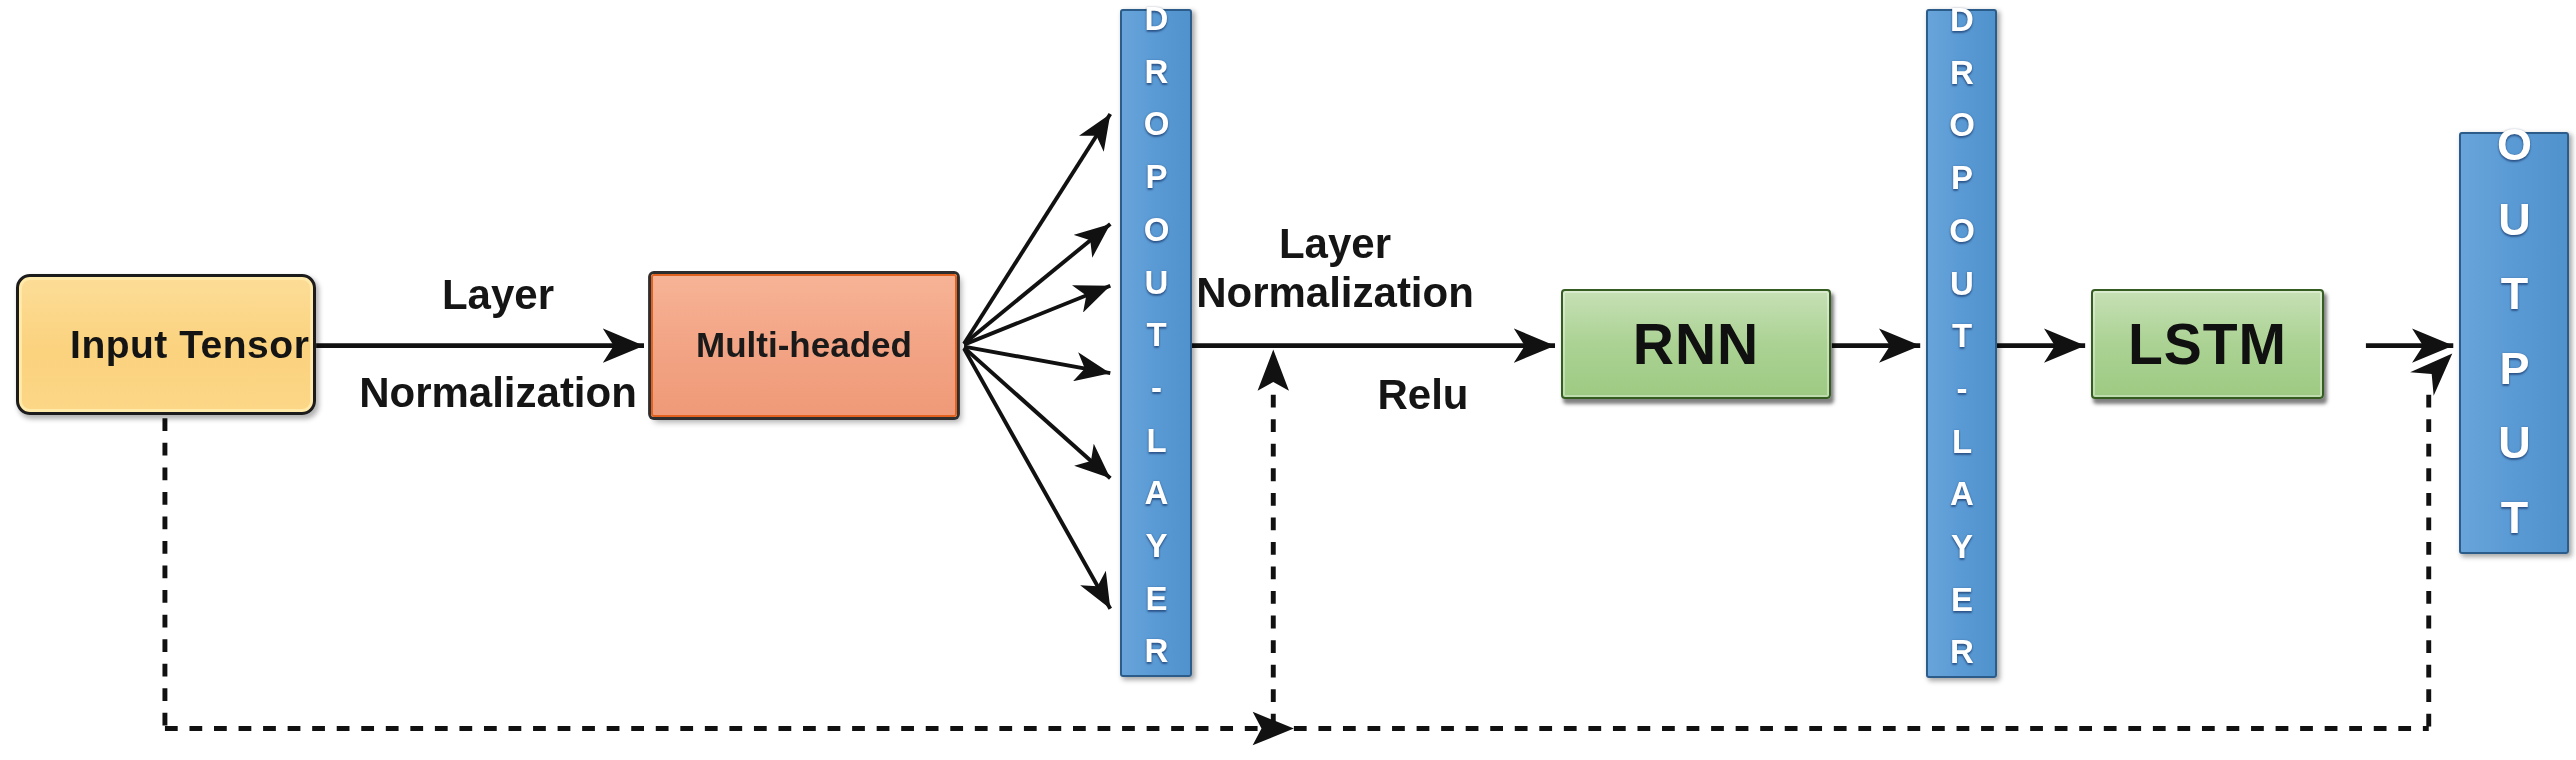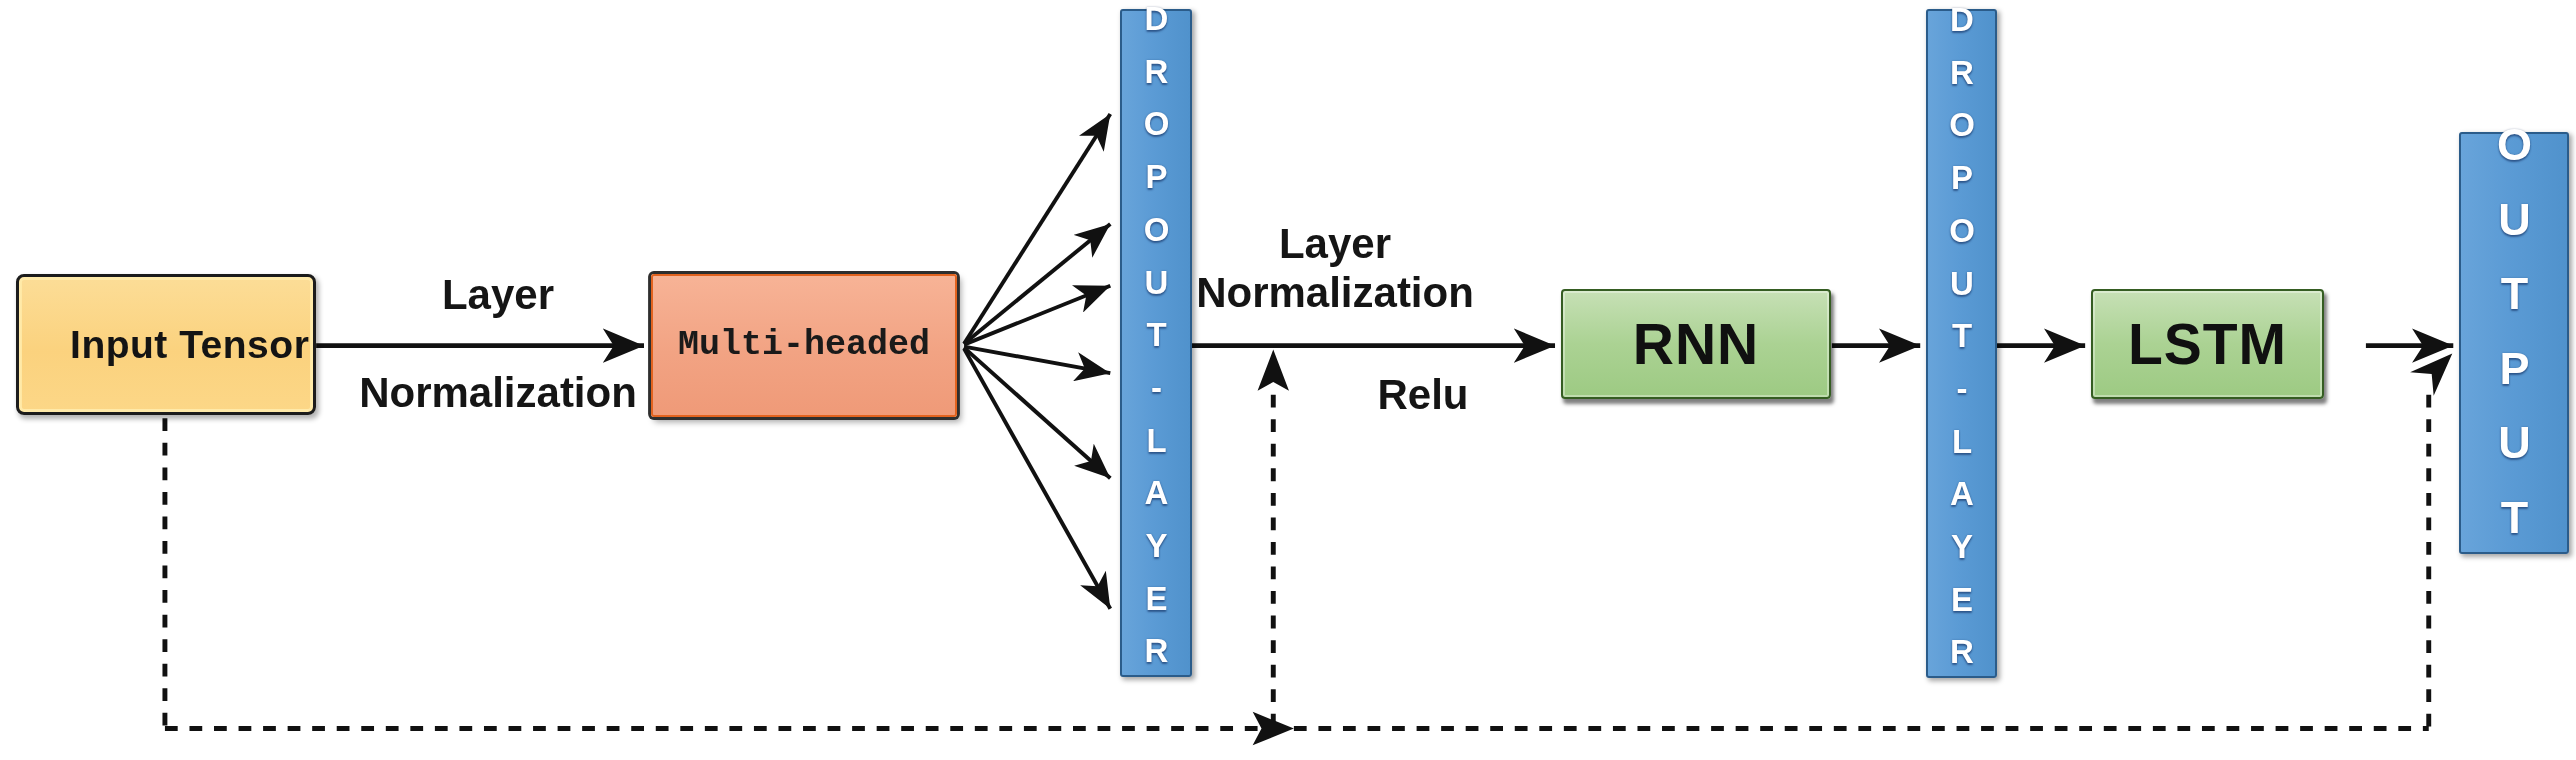--- a/index.html
+++ b/index.html
@@ -23,36 +23,36 @@
     display: flex;
     align-items: center;
     justify-content: center;
     text-align: center;
     z-index: 2;
   }
   .box-input {
     left: 15.7px; top: 274px; width: 300px; height: 141px;
     background: linear-gradient(180deg, #fcdd97 0%, #fbd27e 55%, #fcd787 100%);
     border: 3.9px solid #1c1c1c;
-    border-radius: 8px;
+    border-radius: 14px;
     box-shadow: inset 0 0 0 2.9px #ffeaa9, 2.9px 3.9px 4.9px rgba(0,0,0,0.30);
     padding-left: 48px;
   }
   .box-input .label {
     font-size: 39px; font-weight: 600; color: #141414; letter-spacing: 0.5px;
   }
   .box-attention {
     left: 651px; top: 274px; width: 306px; height: 143px;
     background: linear-gradient(180deg, #f7b396 0%, #f2a383 55%, #ef9a78 100%);
     border: 2.9px solid #e2631f;
     border-radius: 2.9px;
     box-shadow: 0 0 0 2.9px #2e2e2e, 3.9px 4.9px 5.9px rgba(0,0,0,0.35);
   }
   .box-attention .label {
-    font-size: 35px; font-weight: 700; color: #1a1a1a; line-height: 1.32; font-family: Liberation Mono, monospace;
+    font-size: 35px; font-weight: 700; color: #1a1a1a; line-height: 1.32;
   }
   .box-blue {
     background: linear-gradient(90deg, #68a4da 0%, #5b9bd5 45%, #5092cc 100%);
     border: 2.9px solid #2b5c8a;
     border-radius: 2.9px;
     box-shadow: 2.9px 2.9px 4.9px rgba(0,0,0,0.35);
   }
   .box-dropout1 { left: 1120px; top: 8.8px;  width: 72px; height: 668px; }
   .box-dropout2 { left: 1926px; top: 8.8px;  width: 71px; height: 669px; }
   .box-output   { left: 2459px; top: 132px; width: 110px; height: 422px; }

